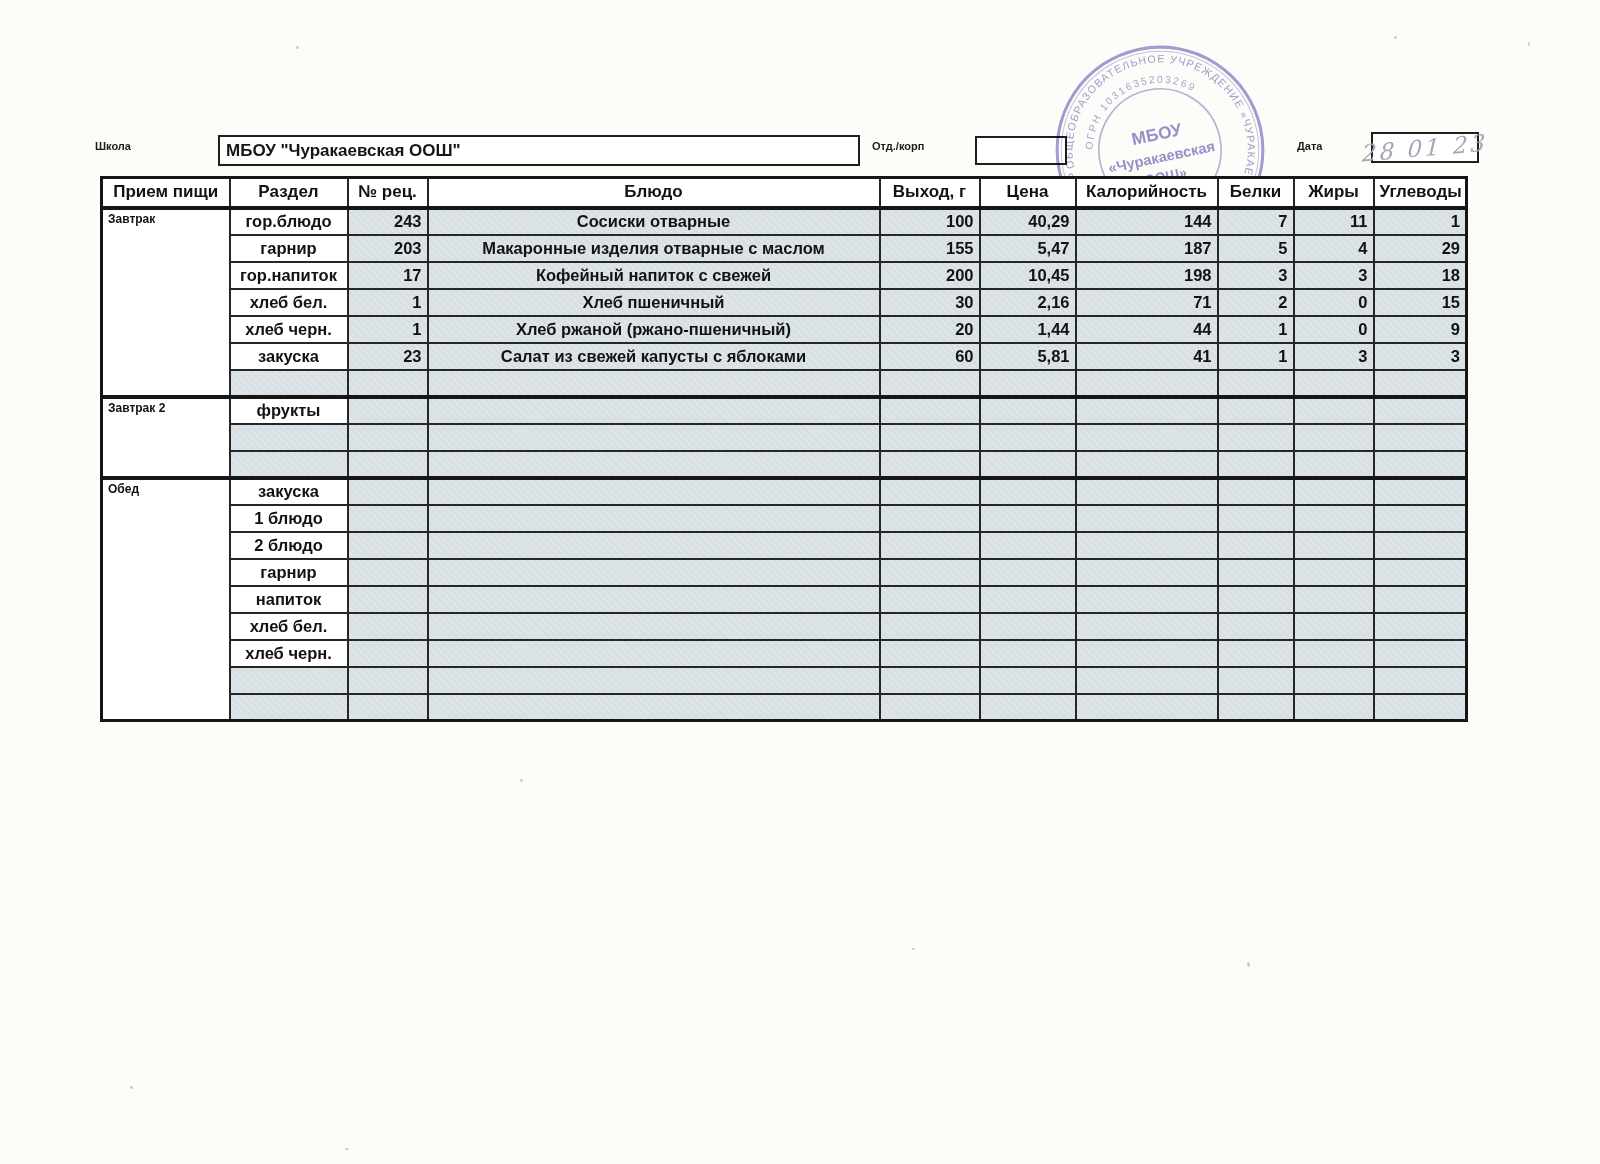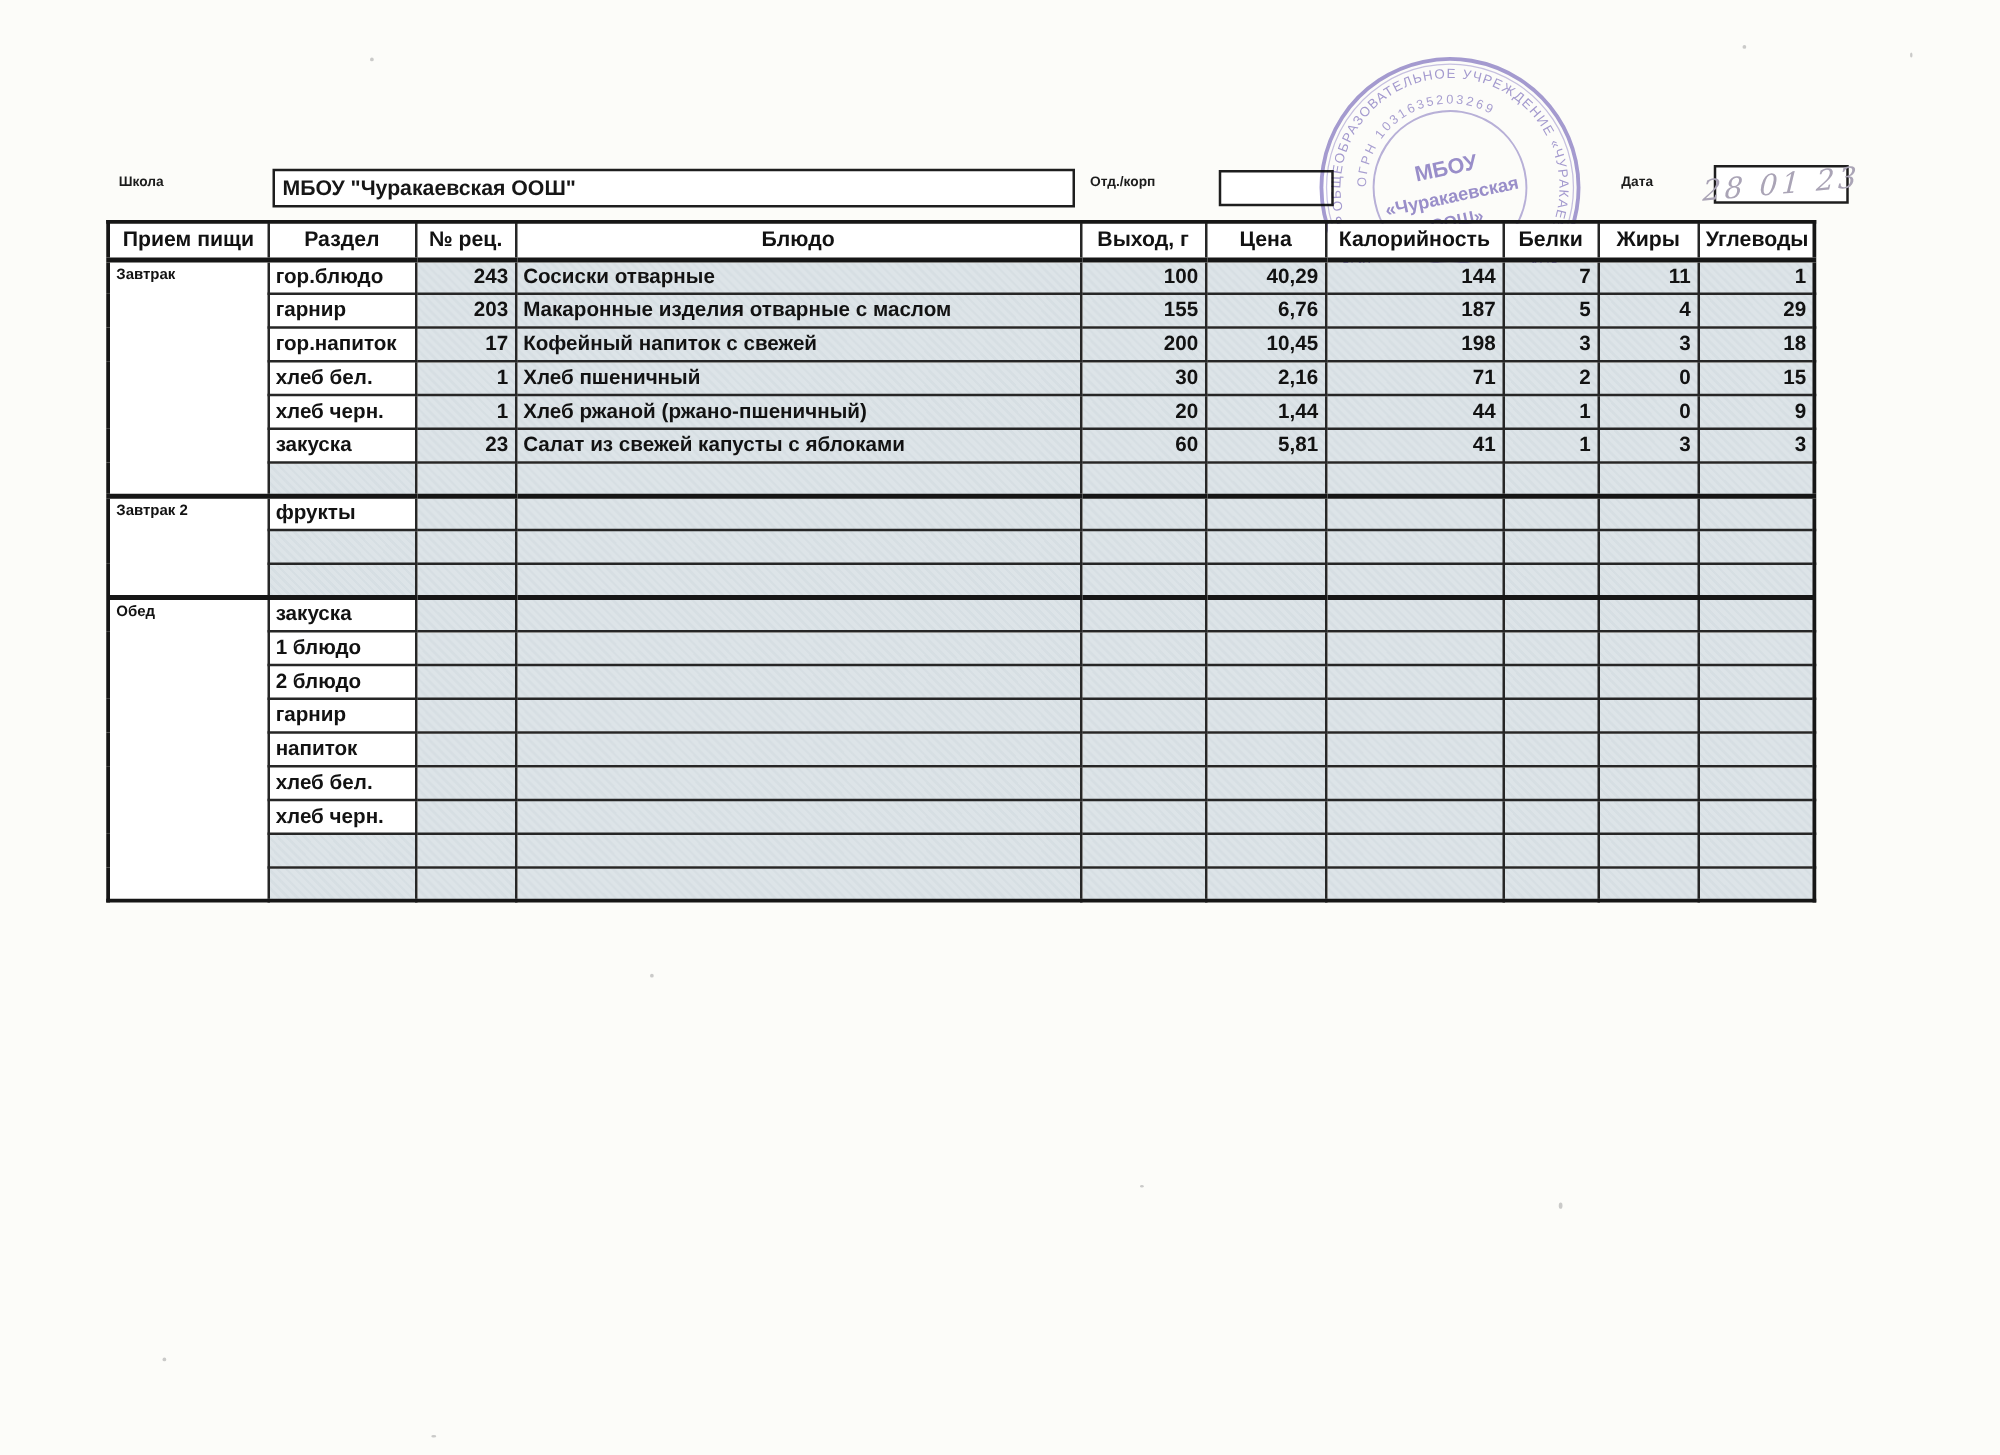--- a/index.html
+++ b/index.html
@@ -24,38 +24,38 @@
   #dept-box{left:975px;top:136px;width:92px;height:29px;}
   #date-label{left:1297px;top:140px;}
   #date-box{left:1371px;top:132px;width:108px;height:31px;justify-content:center;}
   #date-value{
     font-family:"DejaVu Serif", serif;font-style:italic;font-size:23px;
     color:#aaa4b6;letter-spacing:3px;transform:rotate(-5deg) skewX(-8deg);
     white-space:nowrap;
   }
   
   #menu-table{
-    position:absolute;left:85px;top:176px;width:1365px;
+    position:absolute;left:100px;top:176px;width:1365px;
     border-collapse:collapse;table-layout:fixed;
     border:3px solid #161616;
   }
   #menu-table th, #menu-table td{
     border:2px solid #262626;
     font-size:16.5px;font-weight:bold;color:#121212;
     padding:0 5px;height:27px;box-sizing:border-box;
     overflow:hidden;white-space:nowrap;background:#ffffff;
   }
   #menu-table th{height:30px;text-align:center;font-size:17px;}
   #menu-table td.meal{vertical-align:top;text-align:left;font-size:12px;padding-top:2px;}
   #menu-table td.shaded{
     background:#dde4e8;
     background-image:repeating-linear-gradient(45deg, rgba(130,150,160,0.07) 0 2px, rgba(255,255,255,0) 2px 5px);
   }
   #menu-table td.num{text-align:right;}
-  #menu-table td.txt{text-align:left;}
+  #menu-table td.txt{text-align:center;}
   #menu-table tr.section-start td{border-top:4px solid #161616;}
   
   #stamp{
     position:absolute;left:1048px;top:38px;width:224px;height:224px;
     mix-blend-mode:multiply;opacity:.85;transform:rotate(-12deg);
     pointer-events:none;
   }
   
   .speck{position:absolute;background:#8d8d8d;border-radius:50%;opacity:.45;}
 </style>
@@ -134,21 +134,21 @@
         <td class="num shaded">144</td>
         <td class="num shaded">7</td>
         <td class="num shaded">11</td>
         <td class="num shaded">1</td>
       </tr>
       <tr>
         <td class="txt">гарнир</td>
         <td class="num shaded">203</td>
         <td class="txt shaded">Макаронные изделия отварные с маслом</td>
         <td class="num shaded">155</td>
-        <td class="num shaded">6,76</td>
+        <td class="num shaded">5,47</td>
         <td class="num shaded">187</td>
         <td class="num shaded">5</td>
         <td class="num shaded">4</td>
         <td class="num shaded">29</td>
       </tr>
       <tr>
         <td class="txt">гор.напиток</td>
         <td class="num shaded">17</td>
         <td class="txt shaded">Кофейный напиток с свежей</td>
         <td class="num shaded">200</td>

